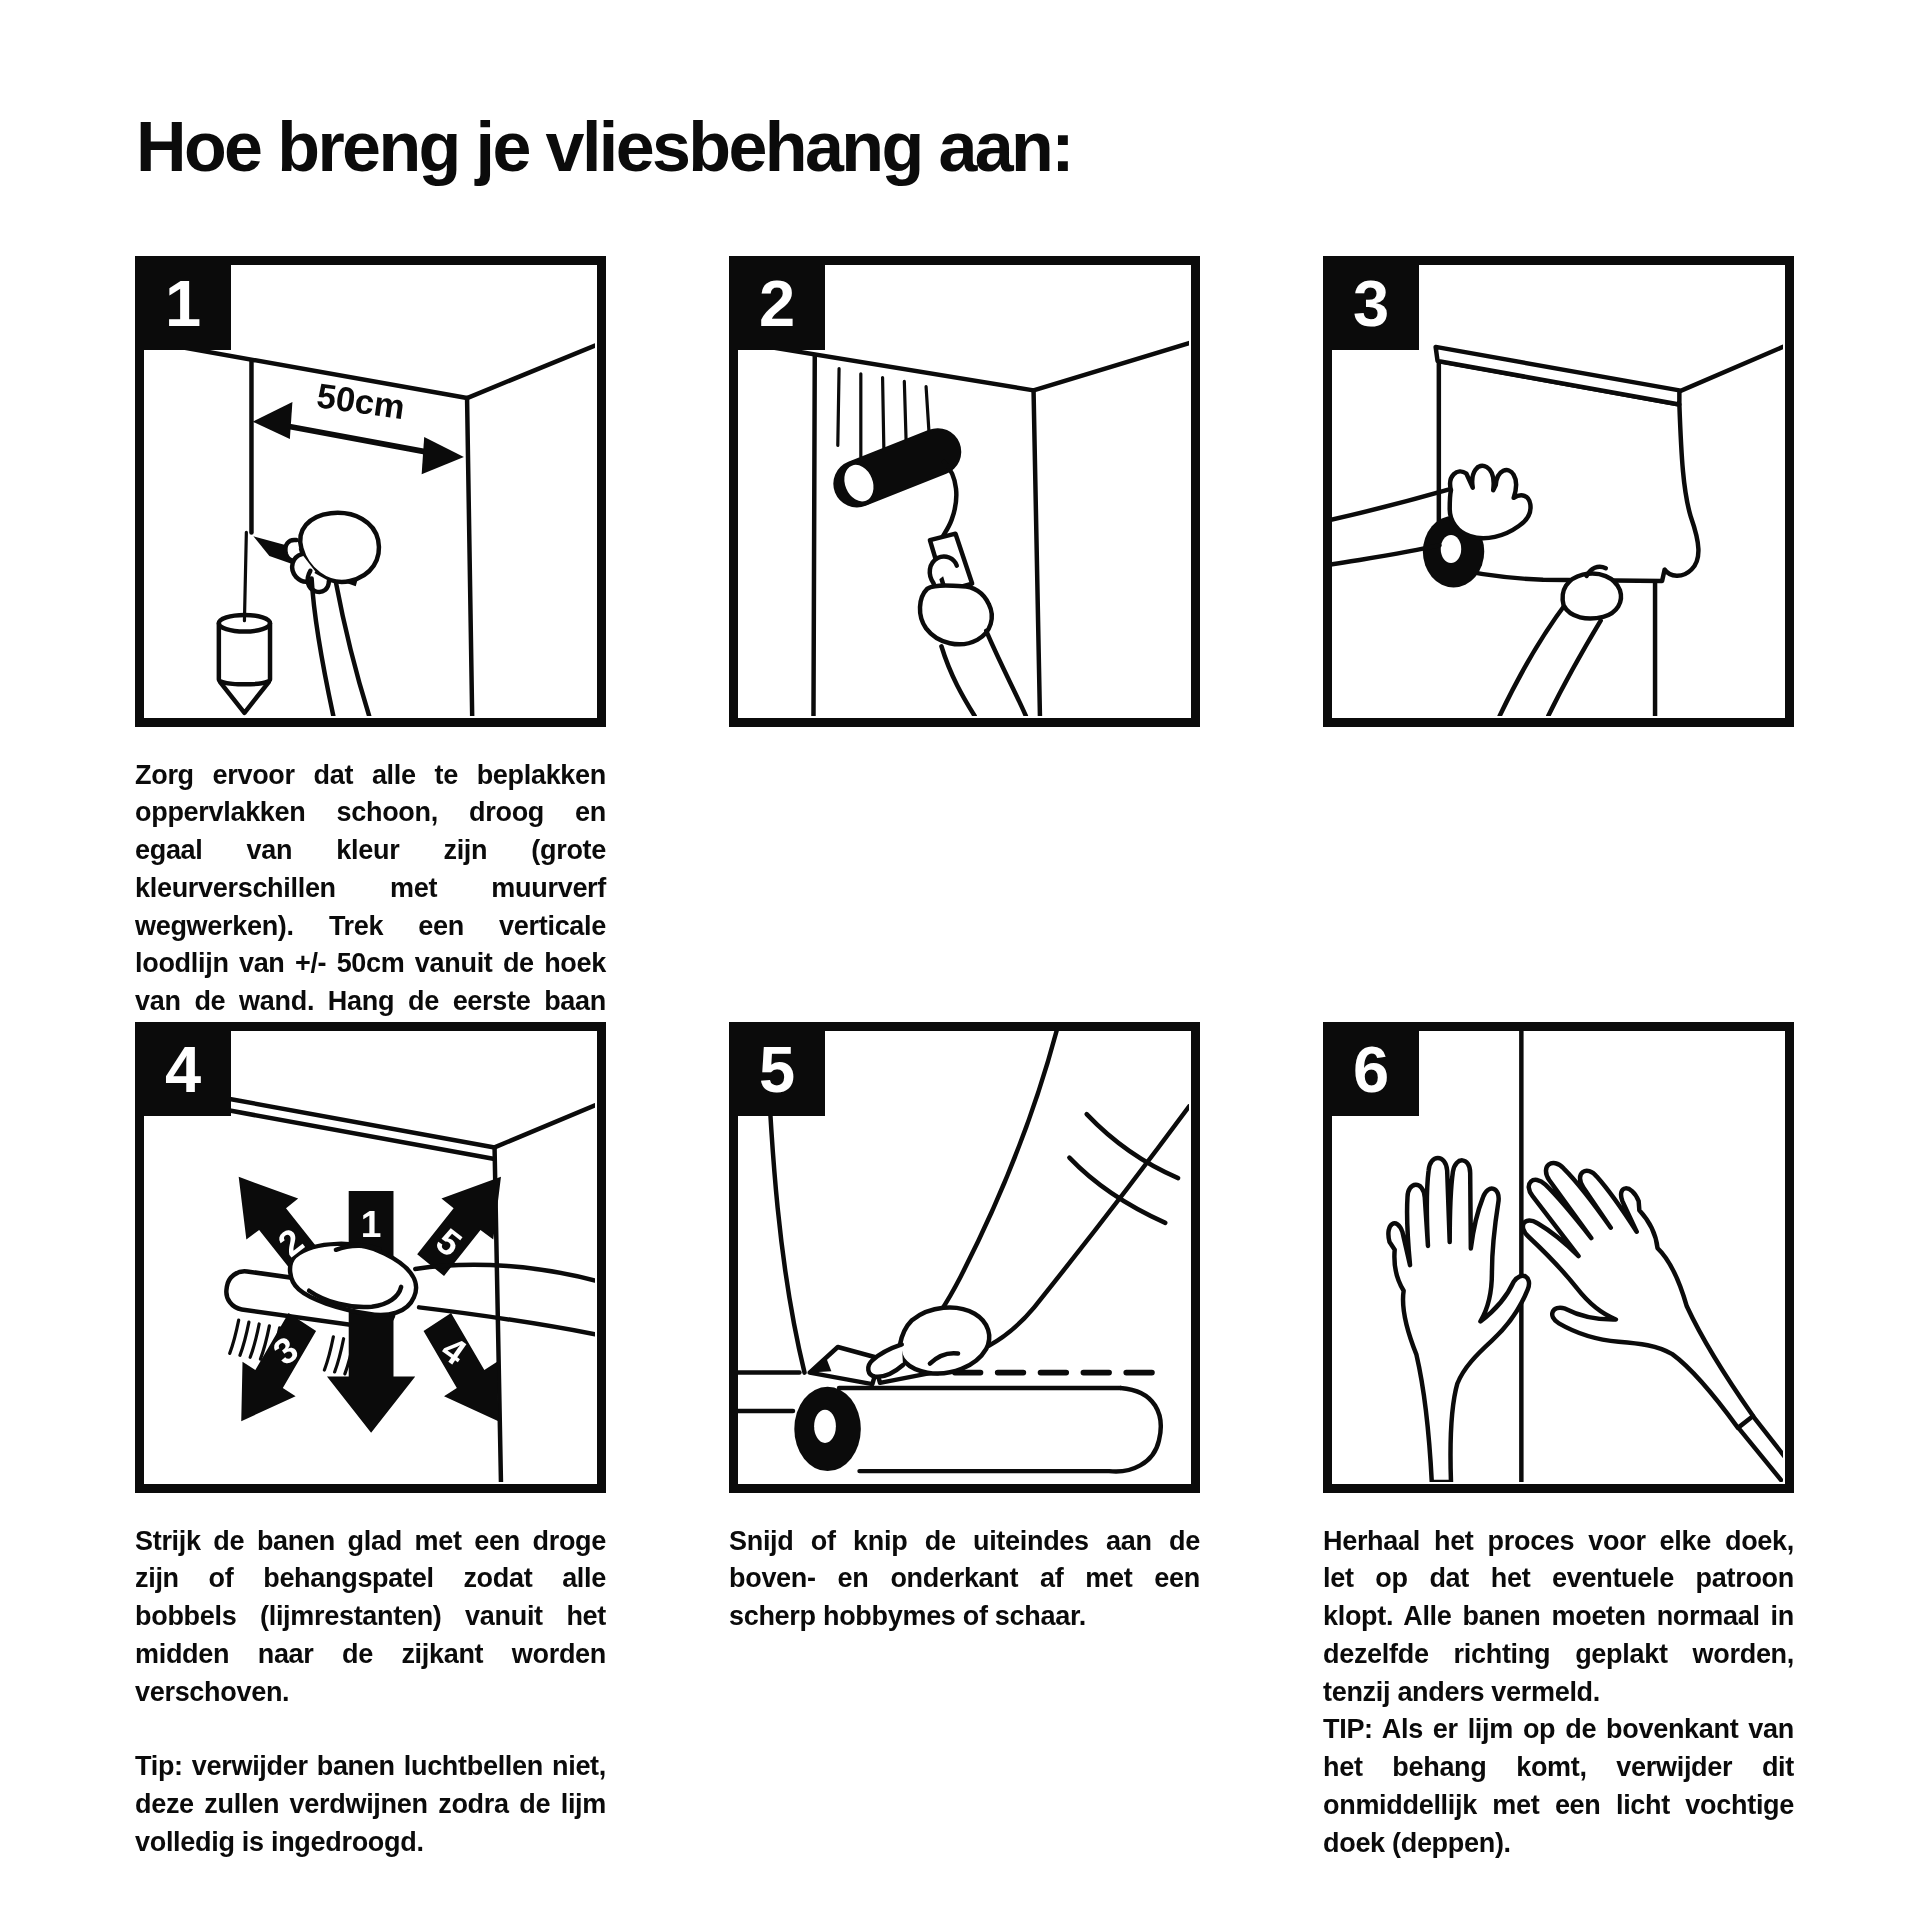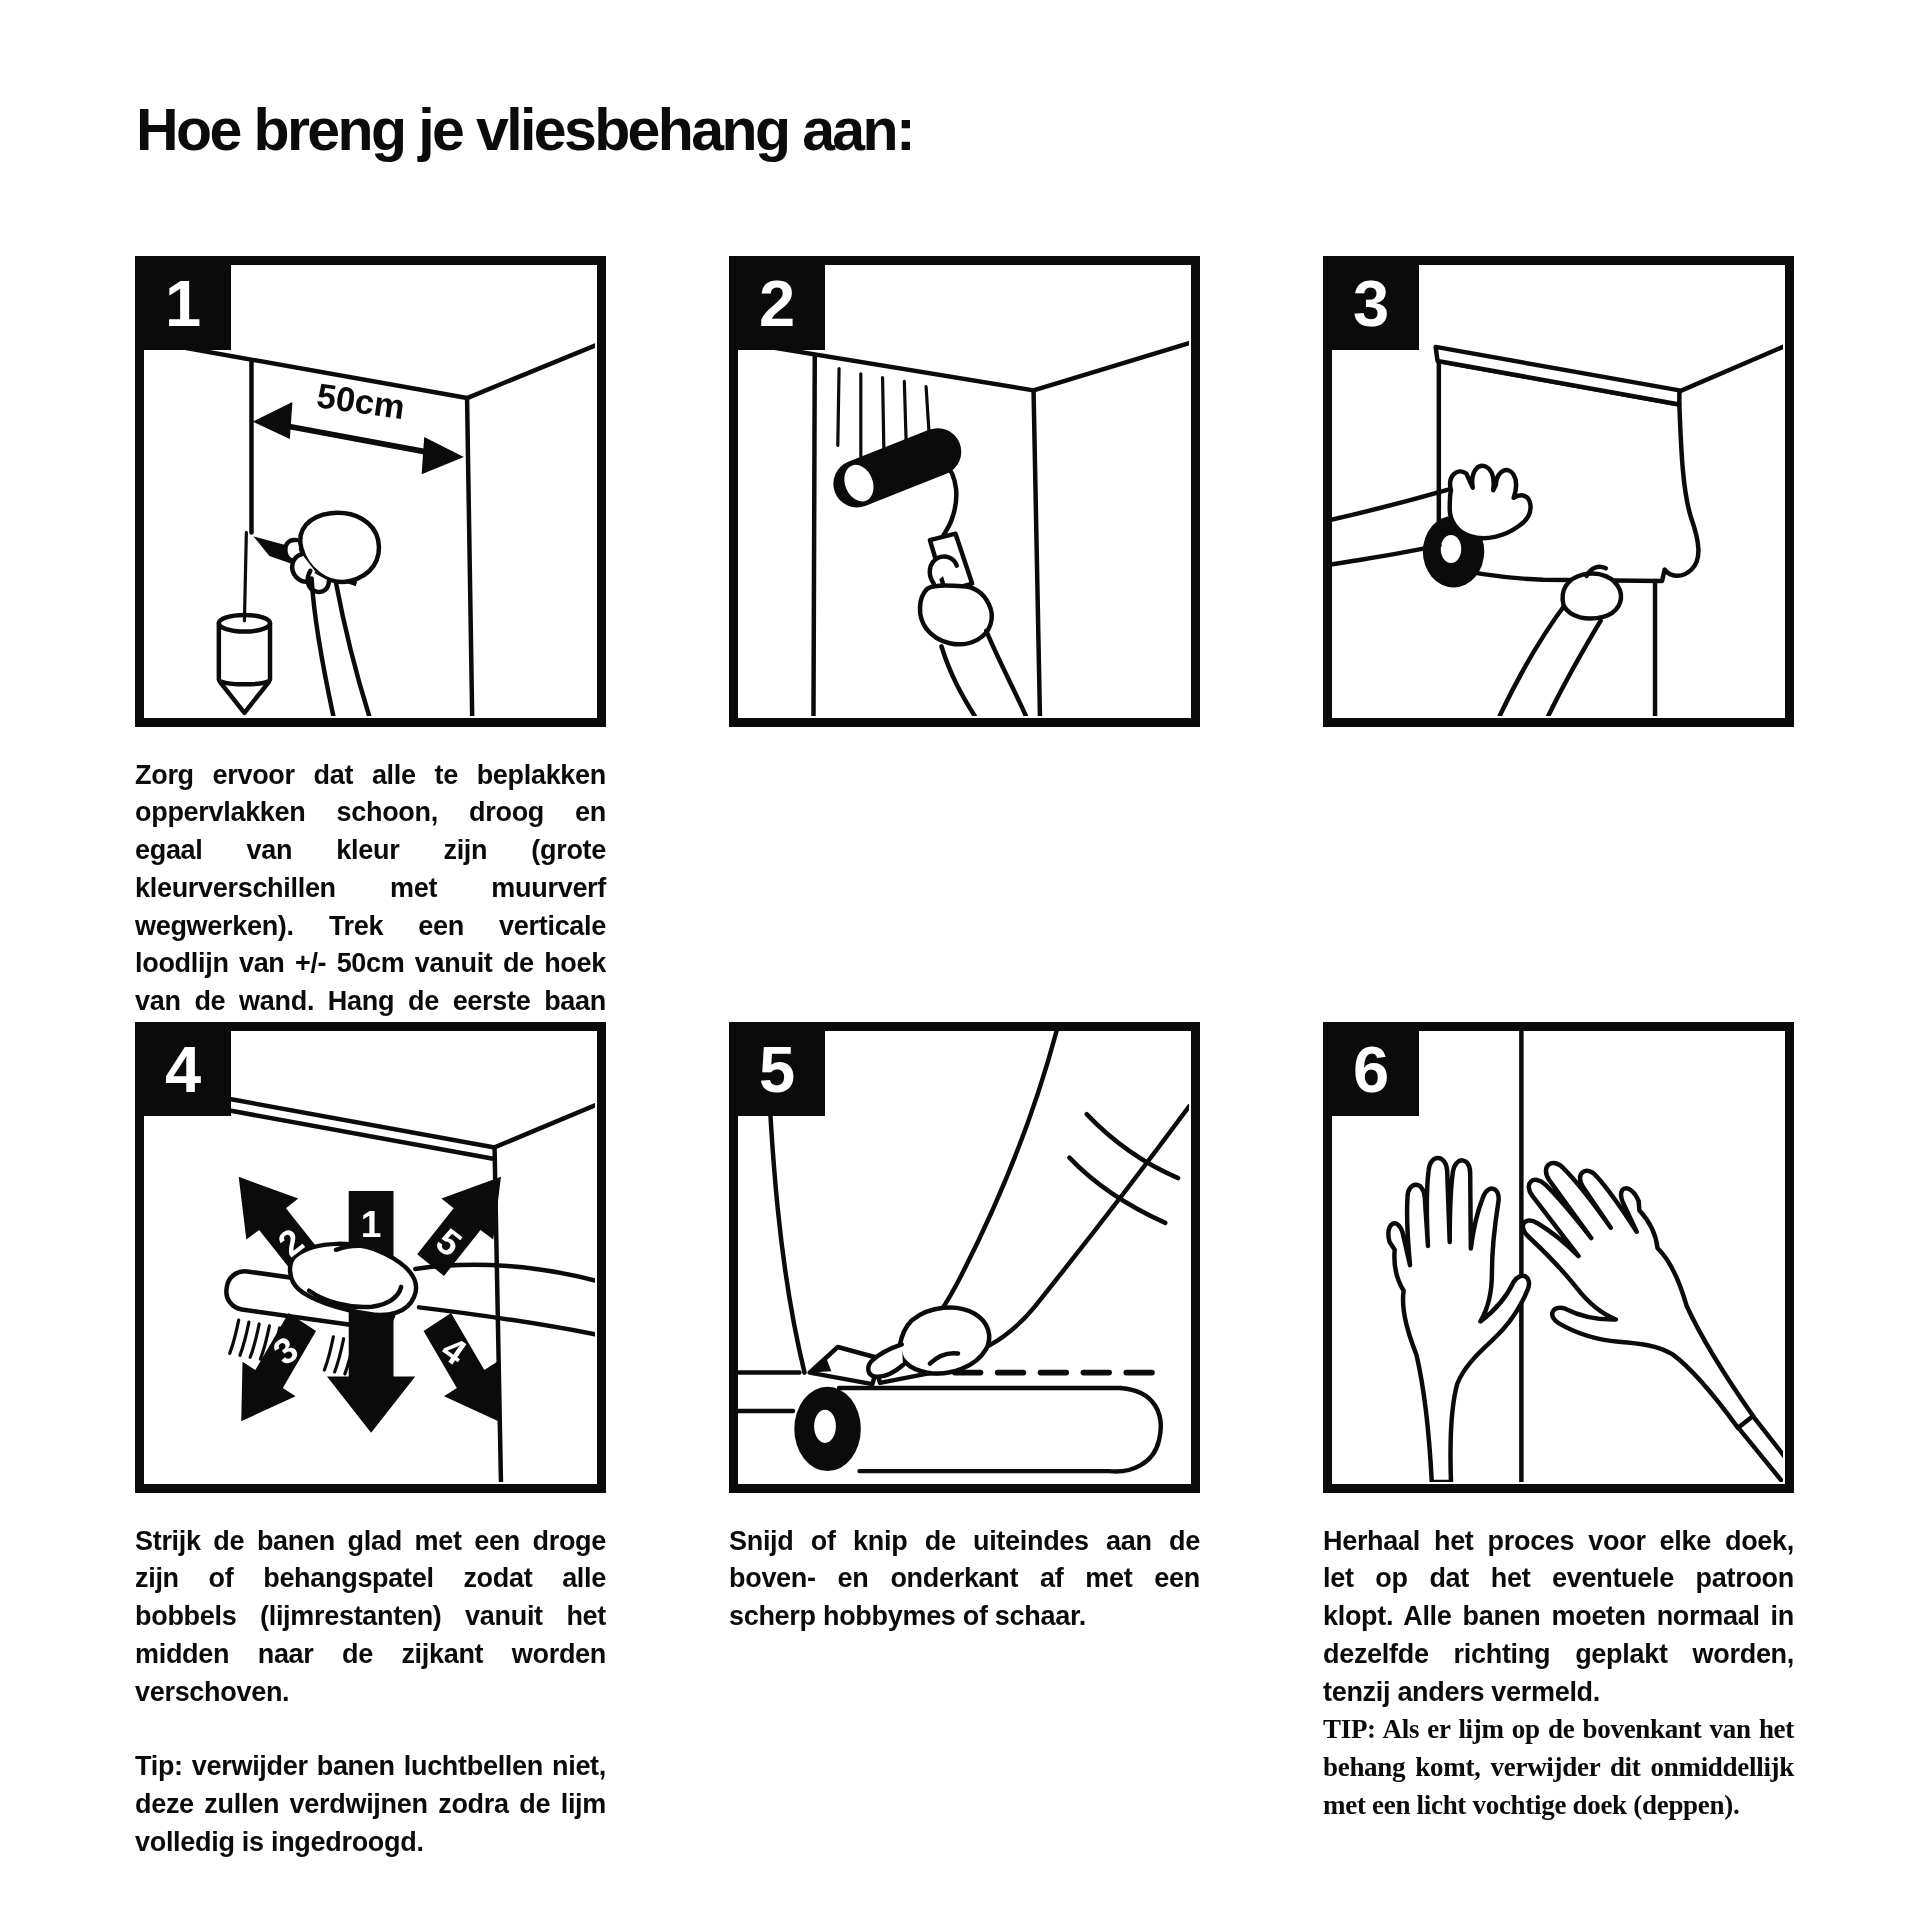--- a/index.html
+++ b/index.html
@@ -1,18 +1,18 @@
 <!DOCTYPE html>
 <html style="font-size:10.3px"><head>
 <meta charset="utf-8">
 <style>
   html,body{margin:0;padding:0;background:#ffffff;}
   body{width:1926px;height:1926px;position:relative;font-family:"Liberation Sans",sans-serif;color:#0b0b0b;}
   .page{position:absolute;inset:0;background:#fff;overflow:hidden;}
-  h1.title{position:absolute;left:136px;top:100px;margin:0;font-size:59px;line-height:1.05;
+  h1.title{position:absolute;left:136px;top:111px;margin:0;font-size:70px;line-height:1.05;
            font-weight:bold;letter-spacing:-2.6px;color:#0b0b0b;}
   .row{position:absolute;left:135px;display:flex;gap:123px;}
   .row1{top:256px;}
   .row2{top:1022px;}
   .cell{width:471px;display:flex;flex-direction:column;}
   .panel{width:471px;height:471px;box-sizing:border-box;border:9px solid #0b0b0b;
          position:relative;background:#fff;flex:0 0 auto;}
   .badge{position:absolute;left:-9px;top:-9px;width:96px;height:94px;background:#0b0b0b;
          color:#fff;display:flex;align-items:center;justify-content:center;
          font-size:65px;font-weight:bold;z-index:3;}
@@ -21,21 +21,21 @@
   .s5{fill:none;stroke:#0b0b0b;stroke-width:5;stroke-linecap:round;stroke-linejoin:round;}
   .s9{fill:none;stroke:#0b0b0b;stroke-width:9;stroke-linecap:round;stroke-linejoin:round;}
   .f{fill:#0b0b0b;stroke:none;}
   .w{fill:#ffffff;stroke:#0b0b0b;stroke-width:7;stroke-linecap:round;stroke-linejoin:round;}
   .wn{fill:#ffffff;stroke:none;}
   .art text{font-family:"Liberation Sans",sans-serif;font-weight:bold;}
   .cap{margin-top:29.5px;font-size:27px;line-height:1.40;font-weight:bold;color:#0b0b0b;
        text-align:justify;text-align-last:left;-moz-text-align-last:left;letter-spacing:-0.3px;}
   .cap p{margin:0;}
   .cap p.second{margin-top:37px;}
-  .cap p.second.tight{margin-top:0;font-family:Liberation Serif, serif;}
+  .cap p.second.tight{margin-top:0;}
 </style>
 </head>
 <body>
 
 <div class="page">
 
   <h1 class="title">Hoe breng je vliesbehang aan:</h1>
 
   <div class="row row1">
 

